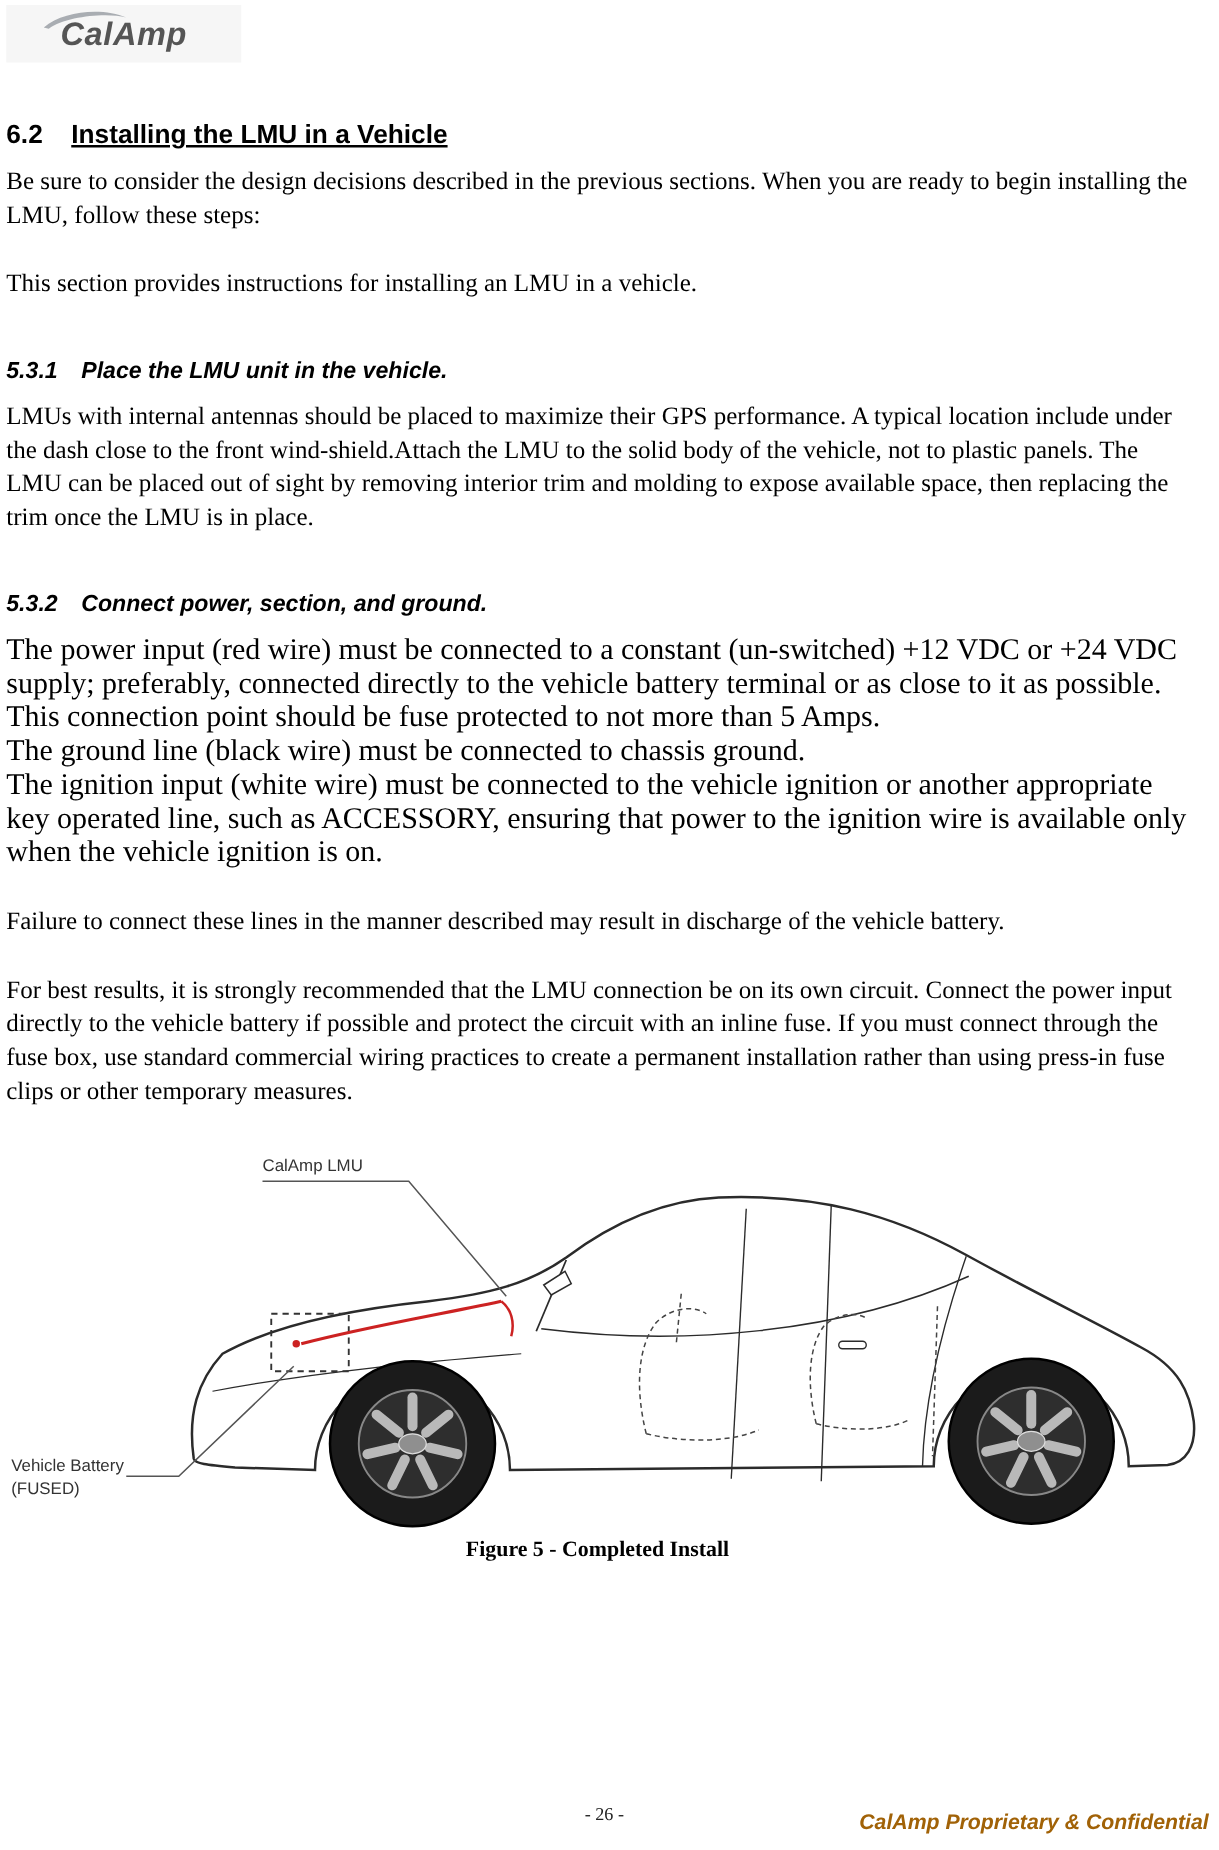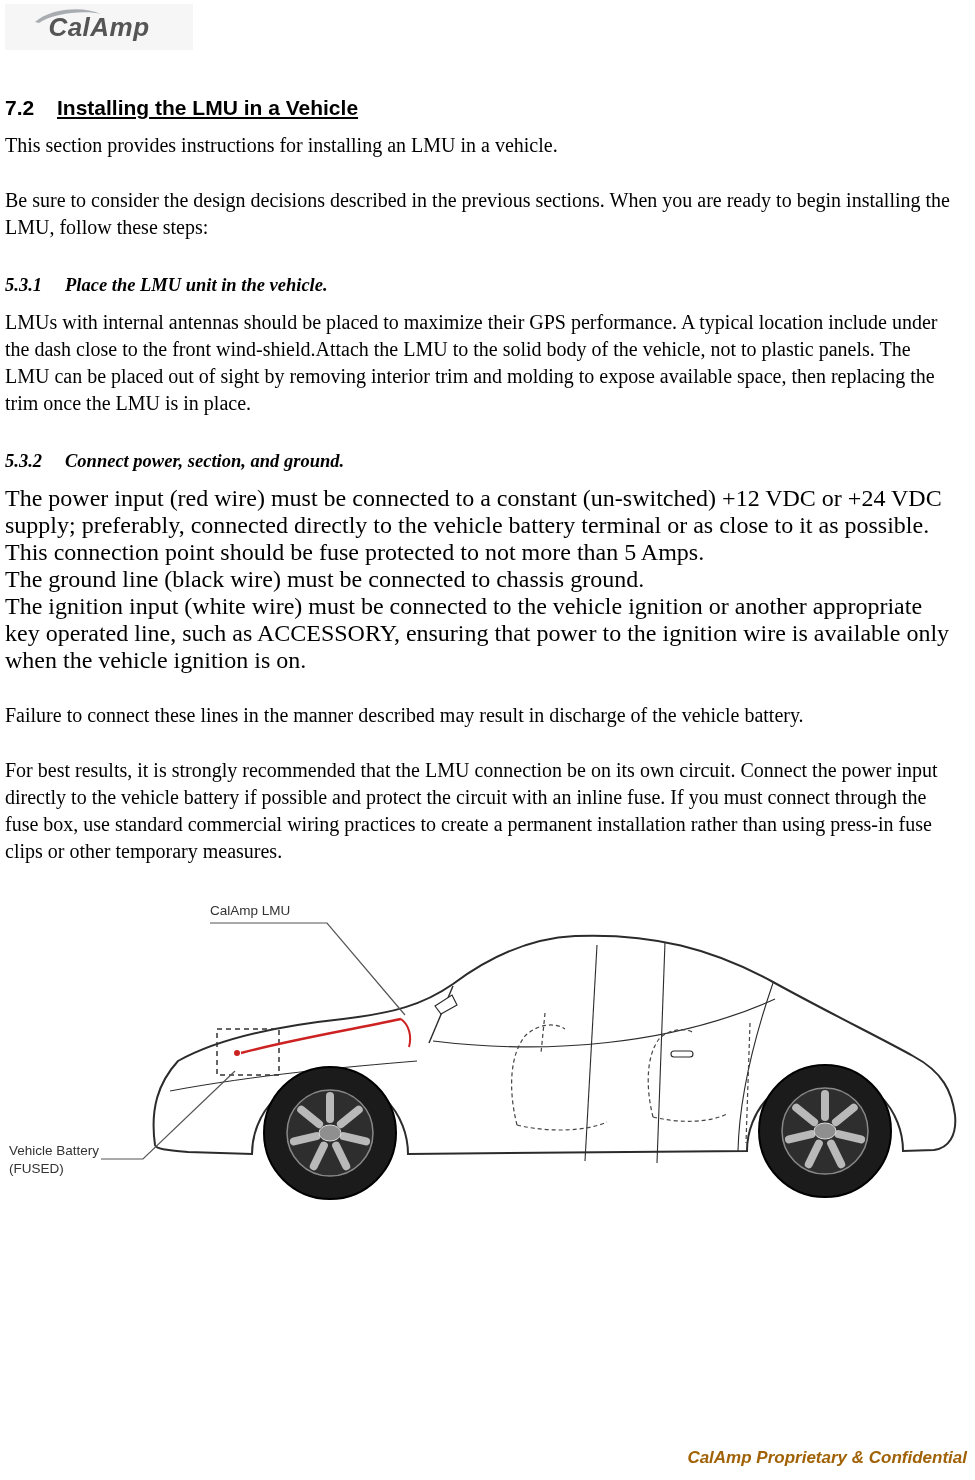--- a/index.html
+++ b/index.html
@@ -8,21 +8,21 @@
 
   
   .logo-box{margin:4px 0 0 0;width:188px;height:46px;background:#f6f6f6;position:relative;display:flex;align-items:center;justify-content:center;}
   .logo-text{font-family:"Liberation Sans",sans-serif;font-weight:bold;font-style:italic;font-size:26px;color:#555;letter-spacing:0.5px;position:relative;}
   .logo-swoosh{position:absolute;left:28px;top:2px;width:70px;height:18px;}
 
   
   .h1{font-family:"Liberation Sans",sans-serif;font-weight:bold;font-size:21px;margin:46px 0 12px 0;}
   .h1 .num{display:inline-block;width:52px;}
   .h1 .title{text-decoration:underline;}
-  .h2{font-family:Liberation Serif, serif;font-weight:bold;font-style:italic;font-size:18.5px;margin:34px 0 13px 0;}
+  .h2{font-family:Liberation Sans, sans-serif;font-weight:bold;font-style:italic;font-size:18.5px;margin:44px 0 13px 0;}
   .h2 .num{display:inline-block;width:60px;}
 
   
   p.body{font-size:20px;line-height:27px;margin:0 0 28px 0;}
   p.tight{font-size:24px;line-height:27px;margin:0;}
   .block-gap{margin-bottom:28px;}
 
   
   .figure{position:relative;margin-top:6px;height:312px;}
   .figure svg{display:block;}
@@ -39,25 +39,25 @@
 <div class="page">
 
   <div class="logo-box">
     <svg class="logo-swoosh" viewBox="0 0 70 18">
       <path d="M2,16 C18,2 50,0 68,8 C52,4 20,7 6,17 Z" fill="#a9adb2"></path>
     </svg>
     <span class="logo-text">CalAmp</span>
   </div>
 
   <div class="h1">
-    <span class="num">7.2</span><span class="title">Installing the LMU in a Vehicle</span>
+    <span class="num">6.2</span><span class="title">Installing the LMU in a Vehicle</span>
   </div>
 
+  <p class="body">Be sure to consider the design decisions described in the previous sections. When you are ready to begin installing the LMU, follow these steps:</p>
   <p class="body">This section provides instructions for installing an LMU in a vehicle.</p>
-  <p class="body">Be sure to consider the design decisions described in the previous sections. When you are ready to begin installing the LMU, follow these steps:</p>
 
   <div class="h2">
     <span class="num">5.3.1</span><span class="title">Place the LMU unit in the vehicle.</span>
   </div>
 
   <p class="body">LMUs with internal antennas should be placed to maximize their GPS performance. A typical location include under the dash close to the front wind-shield.Attach the LMU to the solid body of the vehicle, not to plastic panels. The LMU can be placed out of sight by removing interior trim and molding to expose available space, then replacing the trim once the LMU is in place.</p>
 
   <div class="h2">
     <span class="num">5.3.2</span><span class="title">Connect power, section, and ground.</span>
   </div>
@@ -159,19 +159,21 @@
       </g>
       <text x="205" y="22" font-family="Liberation Sans, sans-serif" font-size="13.5" fill="#333">CalAmp LMU</text>
 
       <g stroke="#555" stroke-width="1.2" fill="none">
         <path d="M96,266 L138,266 L230,178"></path>
       </g>
       <text x="4" y="262" font-family="Liberation Sans, sans-serif" font-size="13.5" fill="#333">Vehicle Battery</text>
       <text x="4" y="280" font-family="Liberation Sans, sans-serif" font-size="13.5" fill="#333">(FUSED)</text>
     </svg>
 
+    <div class="fig-caption">Figure 5 - Completed Install</div>
   </div>
 
 </div>
 
 <div class="footer">
+  <span class="page-num">- 26 -</span>
   <span class="confidential">CalAmp Proprietary &amp; Confidential</span>
 </div>
 
 </body></html>

